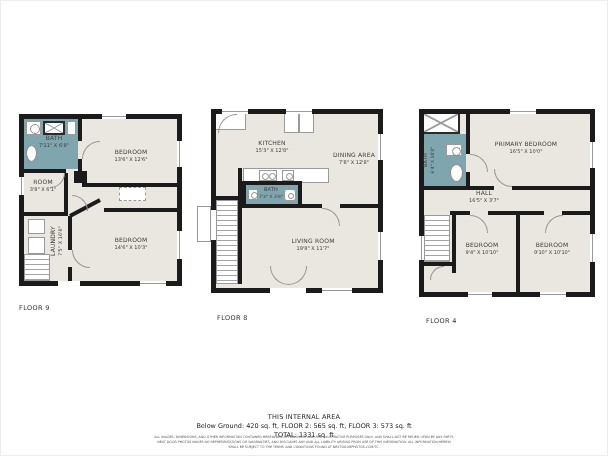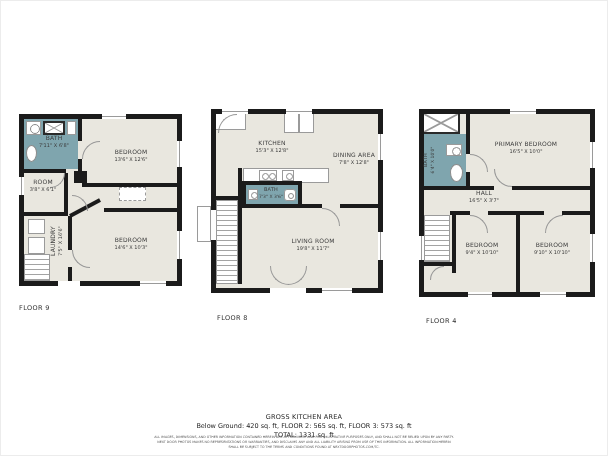--- a/index.html
+++ b/index.html
@@ -226,21 +226,21 @@
       <div class="rdims">9'4" X 10'10"</div>
     </div>
     <div class="rlabel" style="left:97px;top:128px;width:62px;">
       <div class="rname">BEDROOM</div>
       <div class="rdims">9'10" X 10'10"</div>
     </div>
   </section>
   <div class="floor-tag" style="left:425px;top:316px;">FLOOR 4</div>
 
   <footer id="summary">
-    <div class="s-title">GROSS KITCHEN AREA</div>
+    <div class="s-title">THIS INTERNAL AREA</div>
     <div class="s-line">Below Ground: 420 sq. ft, FLOOR 2: 565 sq. ft, FLOOR 3: 573 sq. ft</div>
     <div class="s-line">TOTAL: 1331 sq. ft</div>
   </footer>
   <div id="fineprint">
     <div>ALL IMAGES, DIMENSIONS, AND OTHER INFORMATION CONTAINED HEREIN ARE APPROXIMATE AND FOR ILLUSTRATIVE PURPOSES ONLY, AND SHALL NOT BE RELIED UPON BY ANY PARTY.</div>
     <div>NEXT DOOR PHOTOS MAKES NO REPRESENTATIONS OR WARRANTIES, AND DISCLAIMS ANY AND ALL LIABILITY ARISING FROM USE OF THIS INFORMATION. ALL INFORMATION HEREIN</div>
     <div>SHALL BE SUBJECT TO THE TERMS AND CONDITIONS FOUND AT NEXTDOORPHOTOS.COM/TC.</div>
   </div>
 
 </div>

